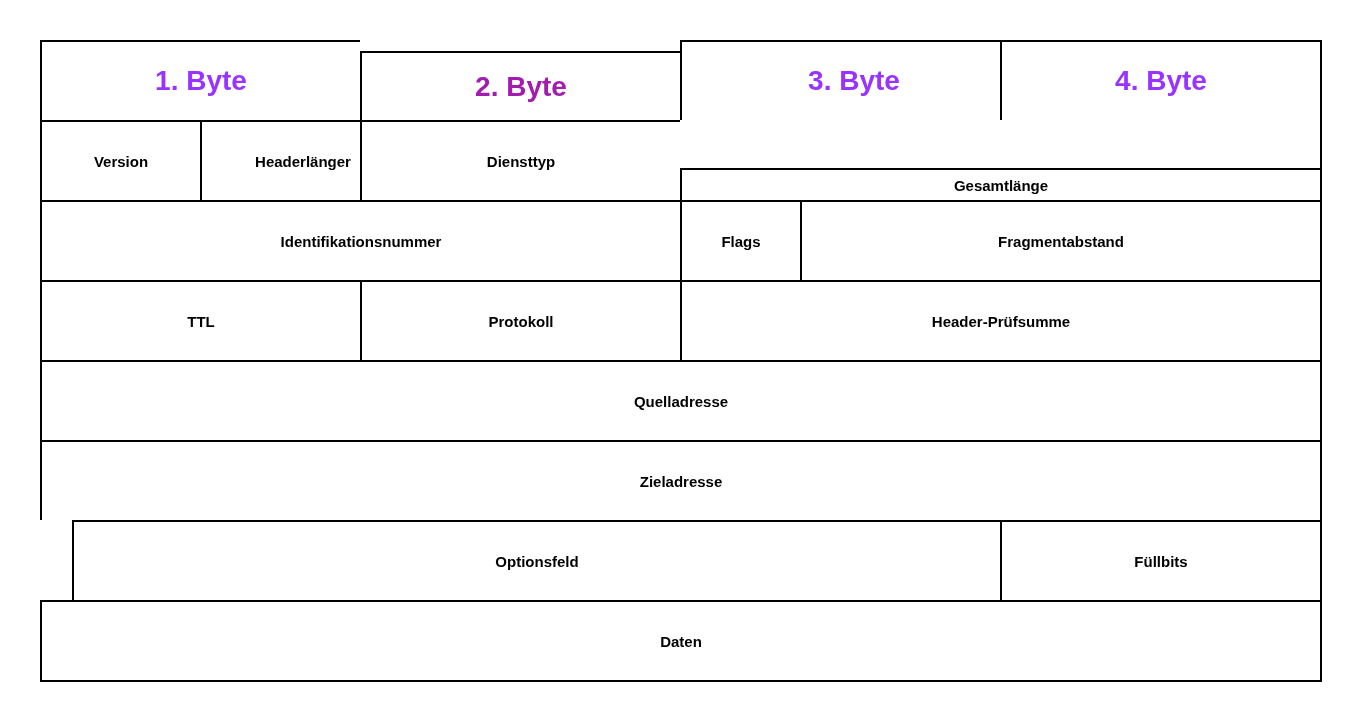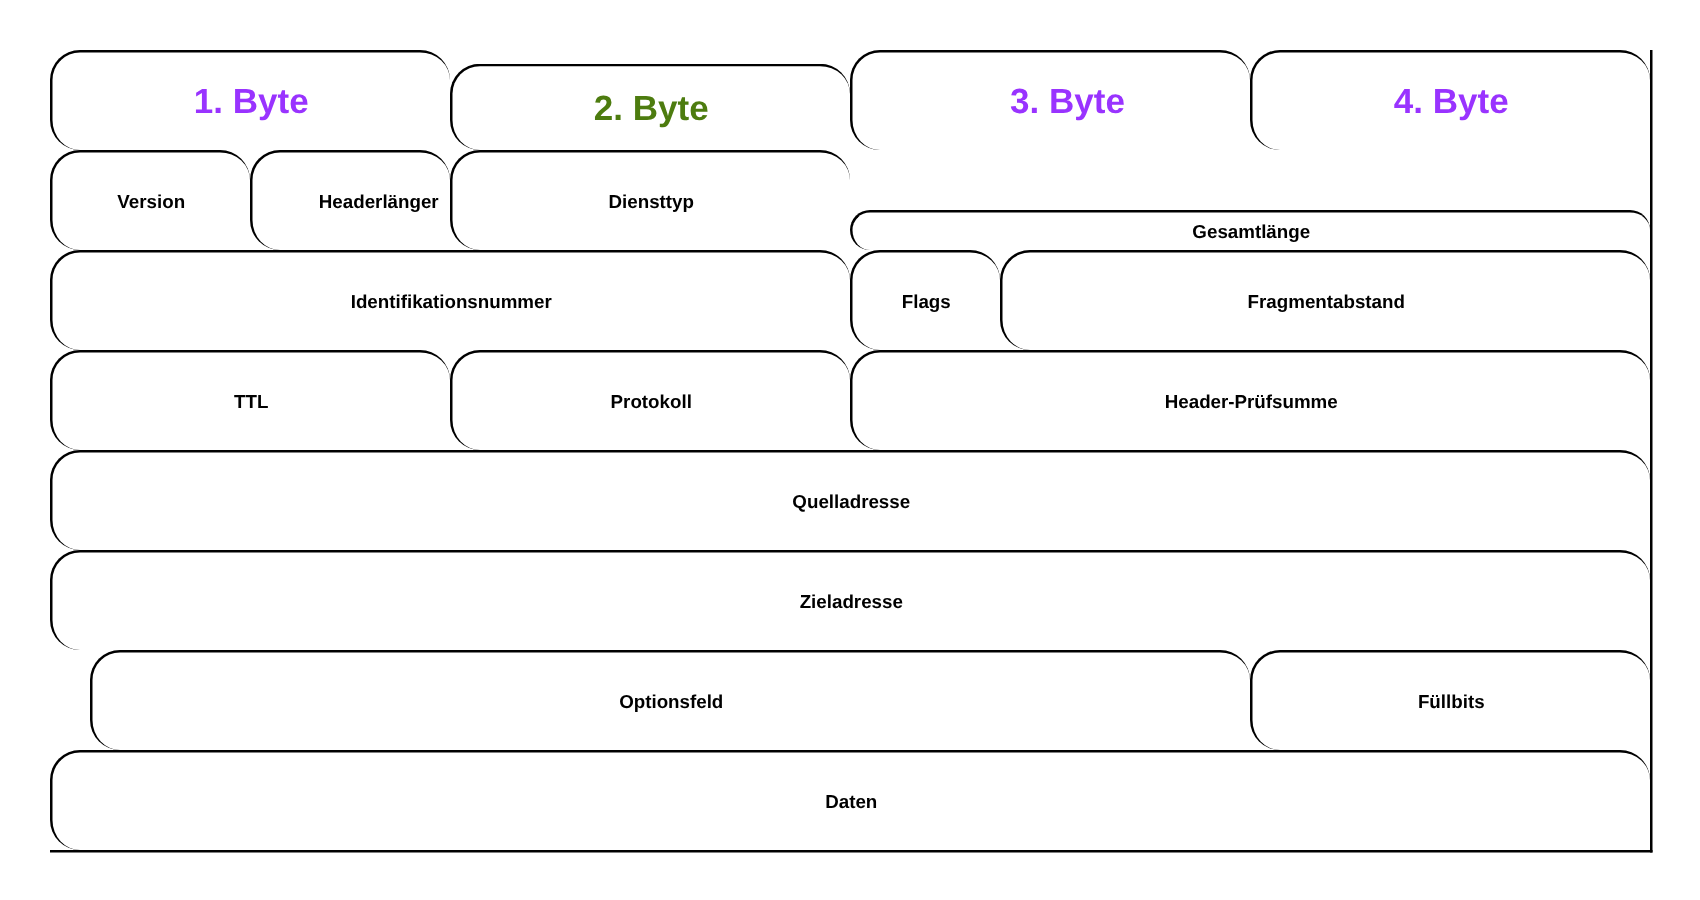--- a/index.html
+++ b/index.html
@@ -28,21 +28,20 @@
     border-left: 2px solid #000000;
     border-top: 2px solid #000000;
     display: flex;
     align-items: center;
     justify-content: center;
     text-align: center;
     font-weight: bold;
     font-size: 15px;
     color: #000000;
     overflow: hidden;
-    border-radius: 24px;
   }
   .byte-header {
     font-size: 28px;
     color: #9933ff;
   }
   
   .r1c1 { grid-column: 1 / 3; grid-row: 1; }
   .r1c2 { grid-column: 3 / 4; grid-row: 1; }
   .r1c3 { grid-column: 4 / 6; grid-row: 1; padding-left: 26px; }
   .r1c4 { grid-column: 6 / 7; grid-row: 1; }
@@ -68,21 +67,21 @@
   .r7c2 { grid-column: 6 / 7; grid-row: 7; }
   
   .r8c1 { grid-column: 1 / 7; grid-row: 8; text-align: center; }
 </style>
 </head>
 <body>
 
 <div class="diagram-table">
 
   <div class="cell byte-header r1c1" style="color: rgb(153, 51, 255);">1. Byte</div>
-  <div class="cell byte-header r1c2" style="color: #4d7c0f; margin-top: 11px;">2. Byte</div>
+  <div class="cell byte-header r1c2" style="color: #a21caf; margin-top: 11px;">2. Byte</div>
   <div class="cell byte-header r1c3" style="color: rgb(153, 51, 255);">3. Byte</div>
   <div class="cell byte-header r1c4" style="color: rgb(153, 51, 255);">4. Byte</div>
 
   <div class="cell r2c1">Version</div>
   <div class="cell r2c2">Headerlänger</div>
   <div class="cell r2c3">Diensttyp</div>
   <div class="cell r2c4">Gesamtlänge</div>
 
   <div class="cell r3c1">Identifikationsnummer</div>
   <div class="cell r3c2">Flags</div>

